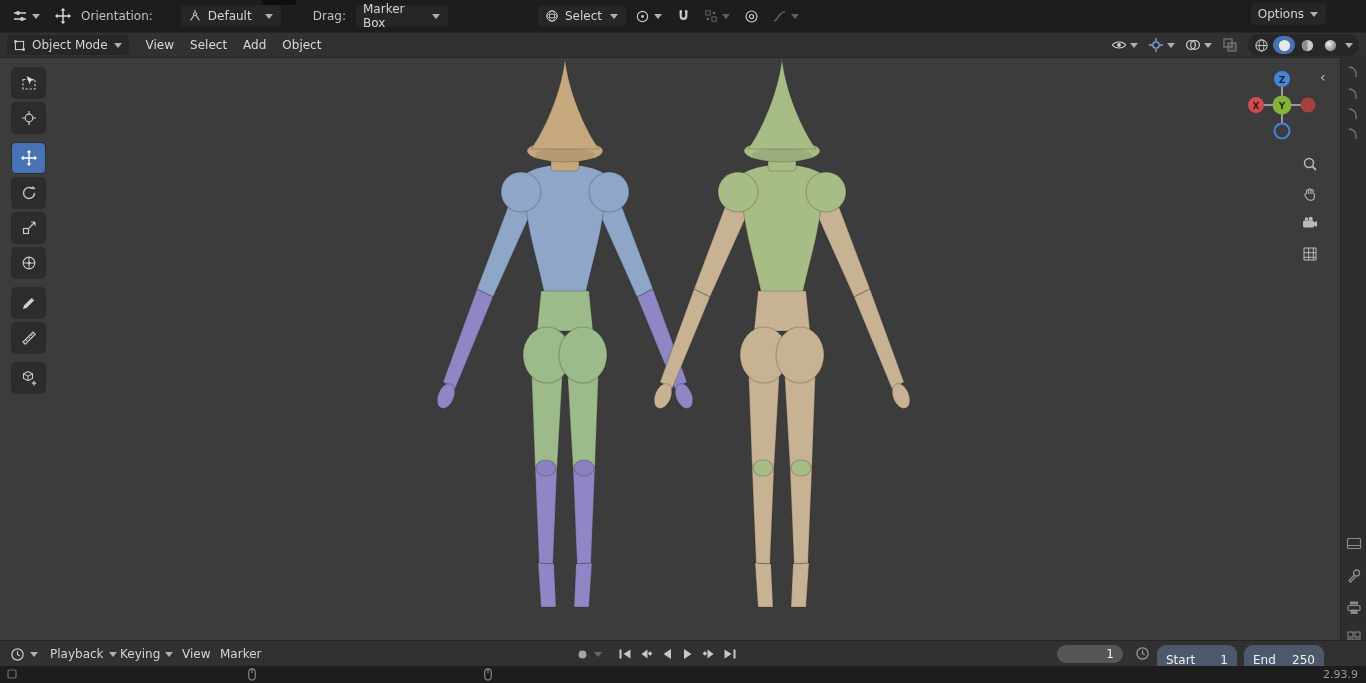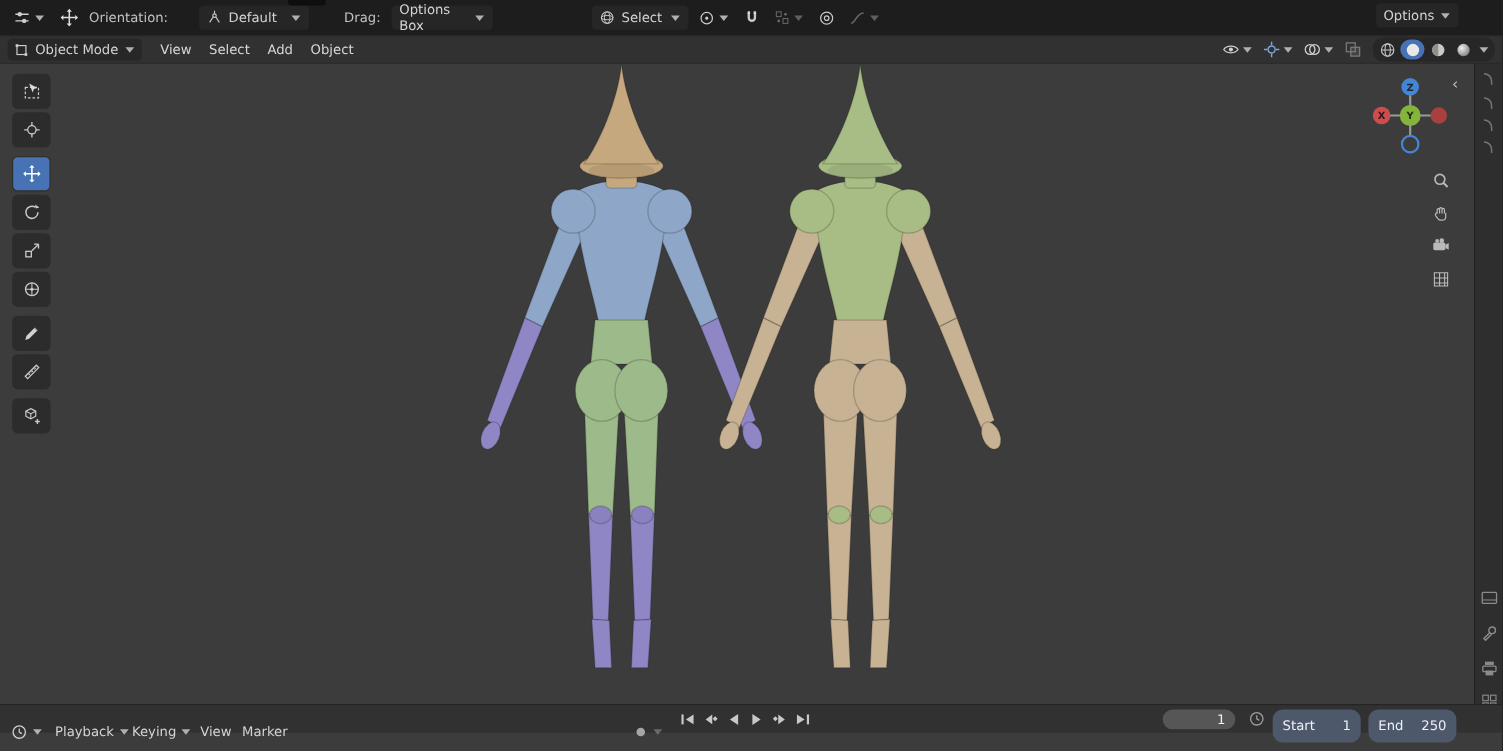--- a/index.html
+++ b/index.html
@@ -53,21 +53,21 @@
   .collapse-arrow { position:absolute; left:1320px; top:70px; color:#c0c0c0; font-size:14px; line-height:14px; }
 
   
   .right-strip { position:absolute; top:58px; right:0; bottom:43px; width:26px; background:#2e2e2e; border-left:1px solid #232323; }
   .strip-ic { position:absolute; left:5px; width:16px; height:16px; opacity:.65; }
 
   
   .timeline { position:absolute; left:0; right:0; bottom:17px; height:26px; background:var(--header-bg,#313131);
     border-top:1px solid #242424; }
   .tl-item { position:absolute; top:3px; display:inline-flex; align-items:center; gap:5px; height:20px;
-    padding:0 6px; border-radius:4px;margin-top:11px; }
+    padding:0 6px; border-radius:4px; }
   .transport { position:absolute; left:616px; top:4px; display:flex; gap:3px; }
   .tr-btn { width:18px; height:18px; border-radius:3px; display:flex; align-items:center; justify-content:center; }
   .frame-field { position:absolute; left:1057px; top:4px; width:66px; height:18px; background:var(--field-bg,#545454);
     border-radius:9px; display:flex; align-items:center; justify-content:flex-end; padding:0 9px; color:#f2f2f2; }
   .range-field { position:absolute; top:4px; height:30px; width:80px; background:var(--range-field-bg,#4e586b);
     border-radius:9px; display:flex; align-items:center; justify-content:space-between; padding:0 9px; color:#eef1f5; }
   .tl-clock { position:absolute; left:1135px; top:5px; opacity:.8; }
 
   
   .statusbar { position:absolute; left:0; right:0; bottom:0; height:17px; background:var(--topbar-bg,#1d1d1d);
@@ -139,21 +139,21 @@
         <circle cx="8" cy="6" r="1.8" fill="none" stroke="#c9c9c9" stroke-width="1.2"></circle>
         <path d="M8 4V1M6.6 7.4L3 13M9.4 7.4L13 13" stroke="#c9c9c9" stroke-width="1.2" fill="none"></path>
       </svg>
       <span style="flex:1">Default</span>
       <span class="chev"></span>
     </div>
 
     <span class="tb-label" style="margin-left:32px">Drag:</span>
 
     <div class="dd" style="margin-left:6px;width:92px">
-      <span style="flex:1">Options Box</span>
+      <span style="flex:1">Marker Box</span>
       <span class="chev"></span>
     </div>
 
     <div class="tb-center">
       <div class="dd" style="width:88px">
         <svg width="14" height="14" viewBox="0 0 16 16">
           <circle cx="8" cy="8" r="6" fill="none" stroke="#c9c9c9" stroke-width="1.1"></circle>
           <ellipse cx="8" cy="8" rx="2.8" ry="6" fill="none" stroke="#c9c9c9" stroke-width="1"></ellipse>
           <ellipse cx="8" cy="8" rx="6" ry="2.2" fill="none" stroke="#c9c9c9" stroke-width="1"></ellipse>
         </svg>
@@ -501,14 +501,28 @@
     <div class="range-field" style="left:1157px">
       <span>Start</span>
       <span>1</span>
     </div>
     <div class="range-field" style="left:1244px">
       <span>End</span>
       <span>250</span>
     </div>
   </div>
 
+  <div class="statusbar">
+    <svg class="sb-abs" style="left:6px" width="12" height="12" viewBox="0 0 12 12">
+      <rect x="2" y="2" width="8" height="8" rx="1.5" fill="none" stroke="#6e6e6e" stroke-width="1.2"></rect>
+    </svg>
+    <svg class="sb-abs" style="left:246px" width="12" height="13" viewBox="0 0 12 14">
+      <rect x="2.5" y="1" width="7" height="12" rx="3.5" fill="none" stroke="#8a8a8a" stroke-width="1.2"></rect>
+      <path d="M6 1v4.5" stroke="#8a8a8a" stroke-width="1.2"></path>
+    </svg>
+    <svg class="sb-abs" style="left:482px" width="12" height="13" viewBox="0 0 12 14">
+      <rect x="2.5" y="1" width="7" height="12" rx="3.5" fill="none" stroke="#8a8a8a" stroke-width="1.2"></rect>
+      <path d="M6 1v4.5" stroke="#8a8a8a" stroke-width="1.2"></path>
+    </svg>
+    <span class="version">2.93.9</span>
+  </div>
 
 </div>
 
 </body></html>

